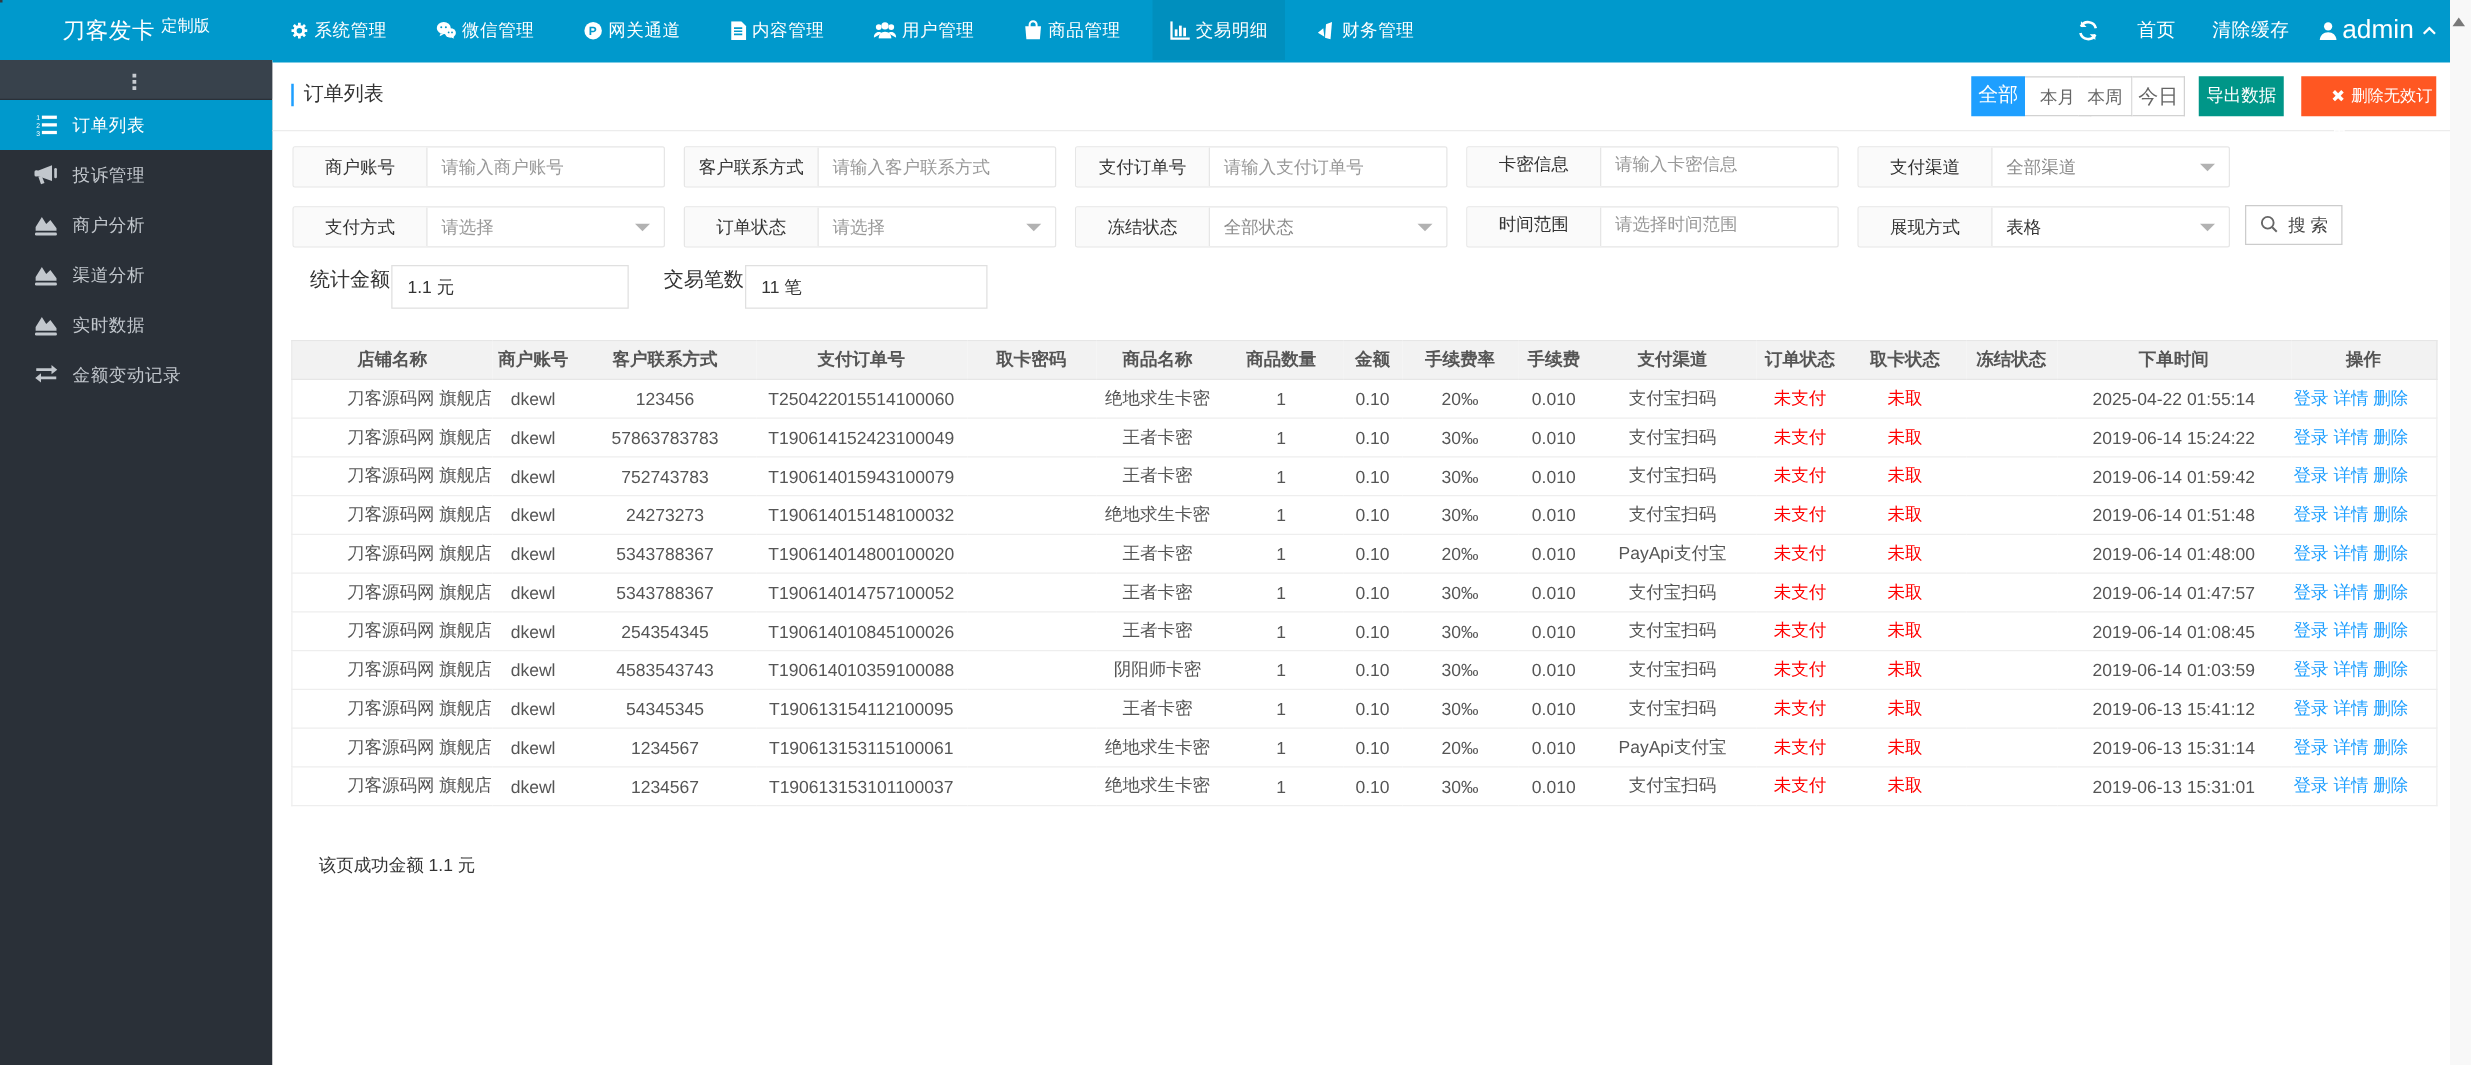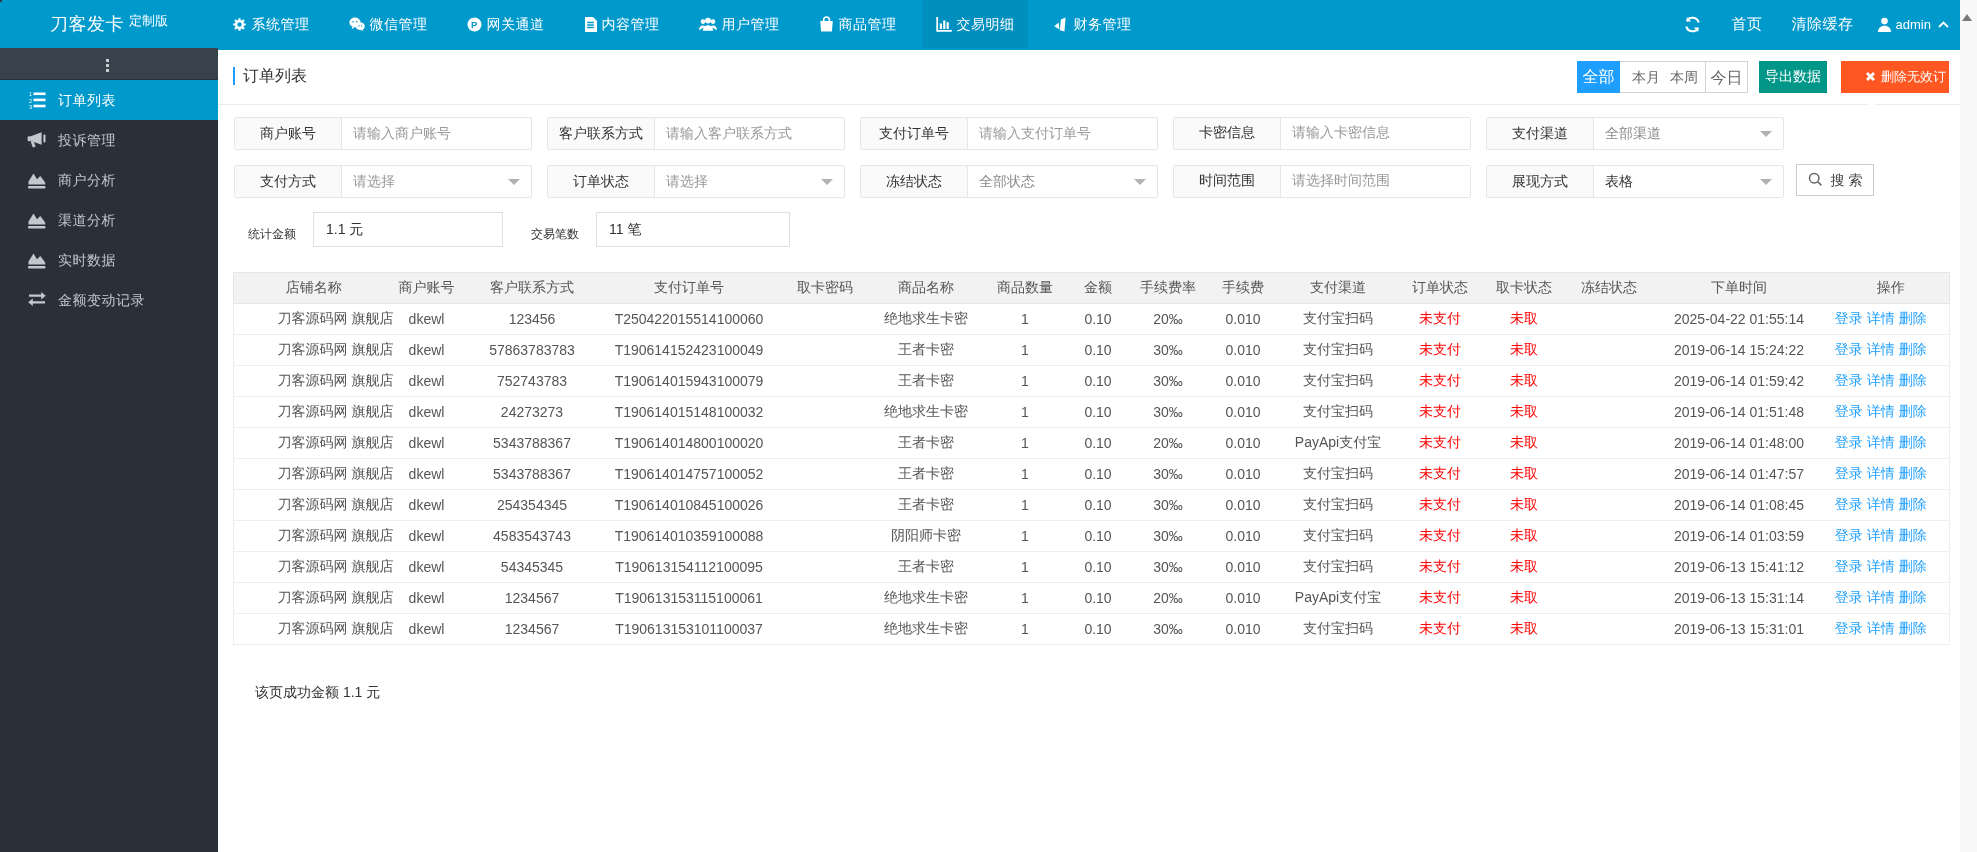--- a/index.html
+++ b/index.html
@@ -32,24 +32,24 @@
 #bm3 { font-size:16px; left:1488px; width:42px; }
 #bexp { left:1541px; width:68px; background:#009688; color:#fff; }
 #bdel { left:1623px; width:108px; background:#FF5722; color:#fff; font-size:13px; text-align:left; padding-left:24px; }
 .fg { position:absolute; width:298px; height:33px; border:1px solid #e6e6e6; background:#fff; border-radius:2px; }
 .fg .lb { position:absolute; left:0; top:0; width:107px; height:31px; background:#fafafa; border-right:1px solid #e6e6e6; text-align:center; line-height:31px; font-size:14px; color:#333; }
 .fg .vl { position:absolute; left:107px; top:0; right:0; height:31px; line-height:31px; padding-left:11px; font-size:14px; color:#999; }
 .fg .car { position:absolute; right:11px; top:13px; width:0; height:0; border:6px solid transparent; border-top:6px solid #b2b2b2; }
 .r1 { top:67px; } .r2 { top:115px; }
 .g1 { left:16px; } .g2 { left:329px; } .g3 { left:642px; } .g4 { left:955px;font-family:Liberation Mono, monospace; } .g5 { left:1268px; }
 #srch { position:absolute; left:1578px; top:114px; width:78px; height:32px; border:1px solid #ccc; background:#fff; line-height:30px; text-align:center; font-size:14px; color:#444; }
-.slab { position:absolute; top:176px; font-size:12px; color:#333; }
+.slab { position:absolute; top:164px; font-size:16px; color:#333; }
 .sbox { position:absolute; top:162px; height:35px; border:1px solid #e0e0e0; background:#fff; font-size:14px; color:#333; line-height:33px; padding-left:12px; }
 #tbl { position:absolute; left:15px; top:222px; width:1716px; border-collapse:collapse; table-layout:fixed; }
-#tbl th { background:#f2f2f2; border:1px solid #e6e6e6; border-left:none; border-right:none; height:31px; font-size:14px; color:#555; font-weight:400; }
+#tbl th { background:#f2f2f2; border:1px solid #e6e6e6; border-left:none; border-right:none; height:31px; font-size:14px; color:#555; font-weight:700; }
 #tbl th:first-child { border-left:1px solid #e6e6e6; } #tbl th:last-child { border-right:1px solid #e6e6e6; }
 #tbl td { height:31px; border-bottom:1px solid #eee; font-size:14px; color:#555; text-align:center; overflow:hidden; white-space:nowrap; }
 #tbl td:first-child { border-left:1px solid #eee; } #tbl td:last-child { border-right:1px solid #eee; }
 #tbl td.al { text-align:right; padding-left:23px; }
 #tbl td.red { color:#f00; }
 #tbl a { color:#1E9FFF; }
 #foot { position:absolute; left:37px; top:634px; font-size:14px; color:#333; }
 #sbar { position:absolute; right:0; top:0; width:17px; height:852px; background:#f8f8f8; }
 #sbar .ar { position:absolute; left:2px; top:9px; width:0; height:0; border:5px solid transparent; border-bottom:7px solid #787878; }
 </style></head><body>
@@ -130,21 +130,21 @@
         <path d="M2.6 1v4.2h4.2z" fill="#fff"></path>
         <path d="M2.2 9.8A6 6 0 0013.4 11" stroke="#fff" stroke-width="2" fill="none"></path>
         <path d="M13.4 15v-4.2h-4.2z" fill="#fff"></path>
       </svg>
   <span class="t">首页</span>
   <span class="t" style="margin-left:29px">清除缓存</span>
   <svg width="15" height="15" viewBox="0 0 15 15" style="margin-left:23px;margin-right:4px">
         <circle cx="7.5" cy="4.1" r="3.3" fill="#fff"></circle>
         <path d="M.8 15c.3-4 3-6.3 6.7-6.3s6.4 2.3 6.7 6.3z" fill="#fff"></path>
       </svg>
-  <span style="font-size:13px">admin</span>
+  <span style="font-size:21px">admin</span>
   <svg width="11" height="7" viewBox="0 0 11 7" style="margin-left:7px;margin-right:11px">
         <path d="M1 6l4.5-4.5L10 6" stroke="#fff" stroke-width="1.8" fill="none"></path>
       </svg>
  </div>
 </div>
 <div id="side">
  <div id="sstrip"></div>
  <div id="dots">
       <div></div>
       <div></div>

